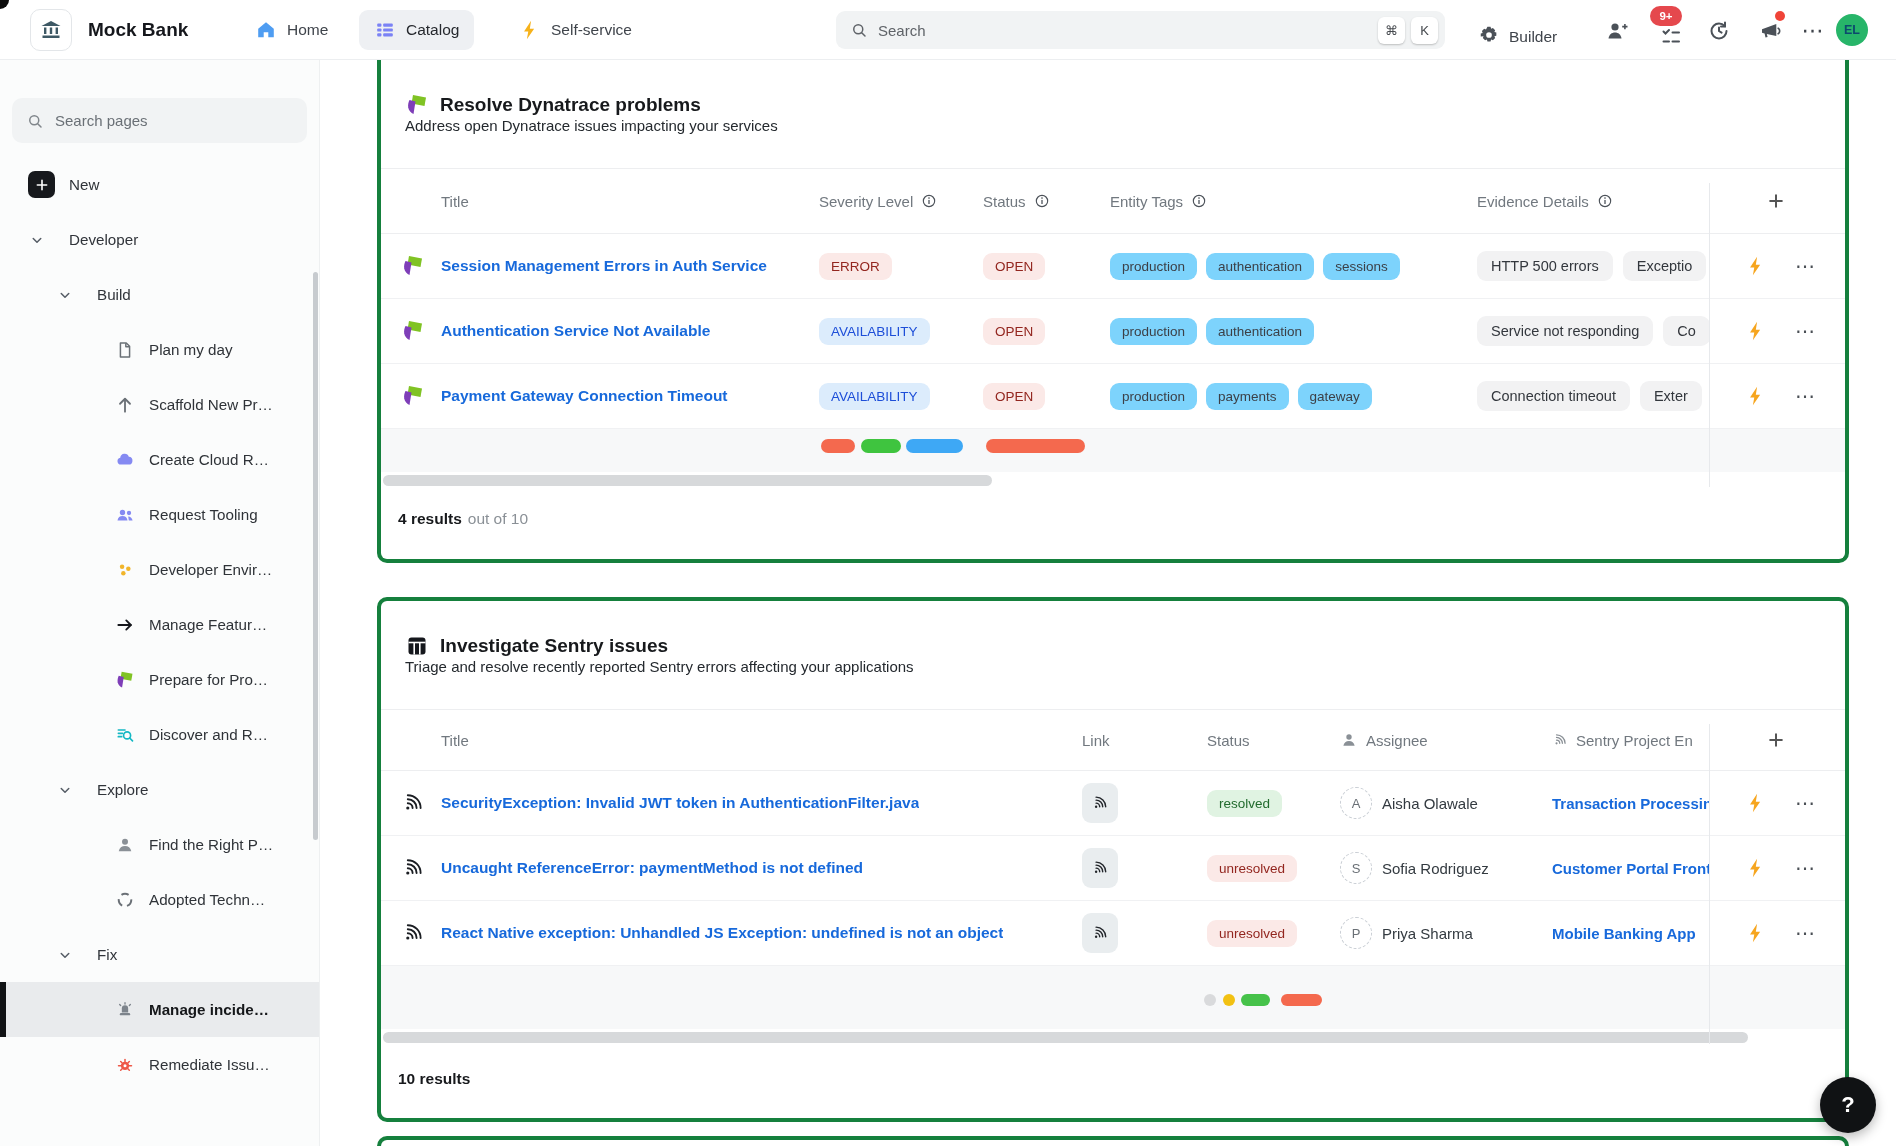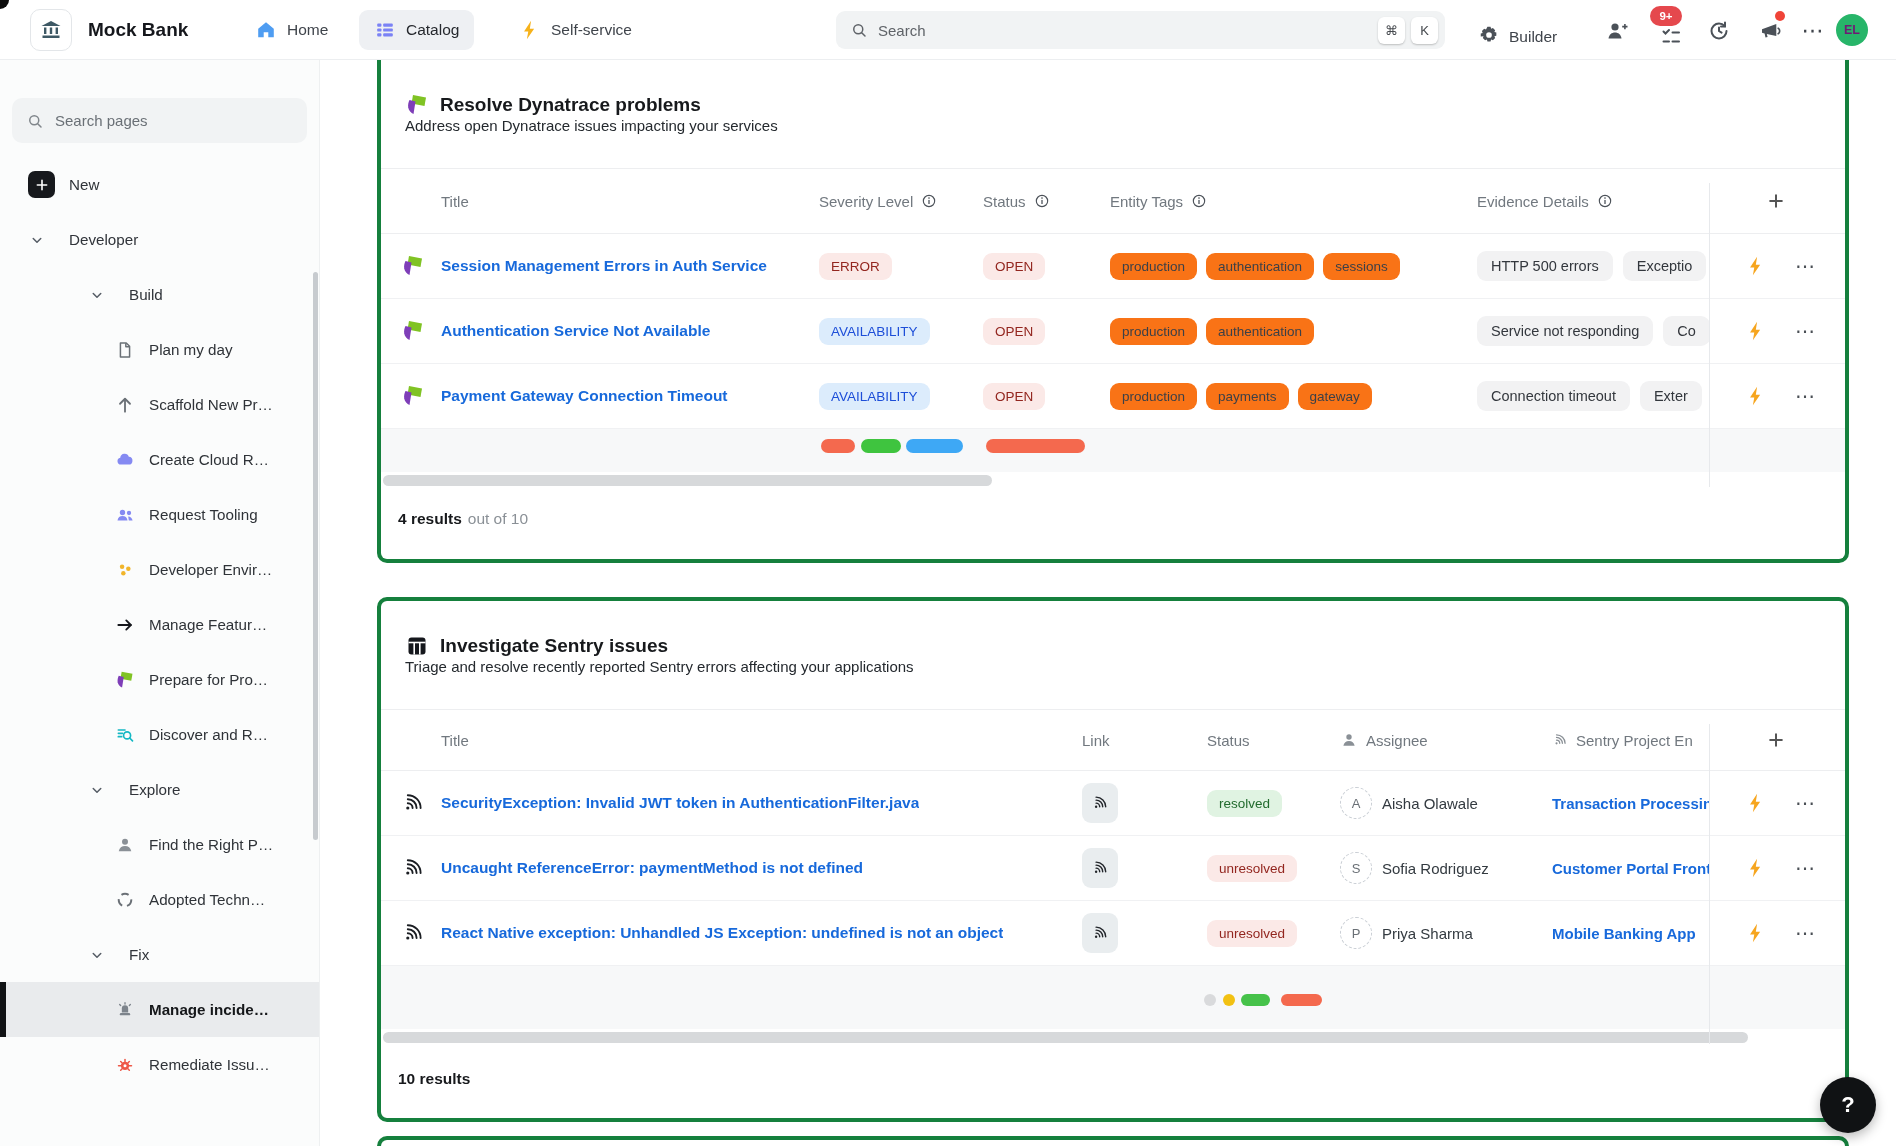--- a/index.html
+++ b/index.html
@@ -35,35 +35,35 @@
     font-size:15.5px;color:#3f444b;cursor:pointer;height:32px}
   .nav-ic{position:absolute;top:18px;width:26px;height:26px;display:flex;align-items:center;
     justify-content:center;cursor:pointer}
   .ic-useradd{left:1604px} .ic-tasks{left:1658px} .ic-history{left:1706px}
   .ic-megaphone{left:1757px} .ic-more{left:1800px;font-size:22px;color:#3f444b;letter-spacing:1px}
   .tasks-badge{position:absolute;left:1650px;top:6px;min-width:32px;height:20px;background:#e5484d;
     color:#fff;font-size:11.5px;font-weight:700;border-radius:10px;display:flex;align-items:center;
     justify-content:center;padding:0 7px;z-index:2}
   .mega-dot{position:absolute;left:1775px;top:11px;width:10px;height:10px;border-radius:50%;background:#f04438}
   .avatar{position:absolute;left:1836px;top:14px;width:32px;height:32px;border-radius:50%;
-    background:#27b569;color:#701a75;font-size:12.5px;font-weight:700;display:flex;align-items:center;
+    background:#27b569;color:#0c4a6e;font-size:12.5px;font-weight:700;display:flex;align-items:center;
     justify-content:center;cursor:pointer}
 
   
   .sidebar{position:fixed;left:0;top:60px;width:320px;height:1086px;background:#fbfcfc;
     border-right:1px solid #eef0f1;overflow:hidden;z-index:10}
   .side-search{margin:38px 12px 14px;height:45px;background:#f1f3f4;border-radius:10px;
     display:flex;align-items:center;padding:0 14px;gap:11px}
   .side-search input{flex:1;border:none;outline:none;background:transparent;font-size:15px;
     color:#333;font-family:"Liberation Sans",sans-serif}
   .side-search input::placeholder{color:#6a7076}
   .srow{height:55px;display:flex;align-items:center;position:relative;cursor:pointer}
   .srow .slot{display:flex;align-items:center;justify-content:flex-start;flex:none}
   .lvl1{padding-left:28px}.lvl1 .slot{width:41px}
-  .lvl2{padding-left:88px}.lvl2 .slot{width:41px}
+  .lvl2{padding-left:56px}.lvl2 .slot{width:41px}
   .leaf{padding-left:115px}.leaf .slot{width:34px}
   .slabel{font-size:15.2px;color:#2f3338;white-space:nowrap}
   .group .slabel{color:#30343a}
   .srow.selected{background:#e9ebed}
   .srow.selected::before{content:'';position:absolute;left:0;top:0;bottom:0;width:6px;background:#101214}
   .srow.selected .slabel{color:#15171a;font-weight:600}
   .new-sq{width:27px;height:27px;background:#17191d;border-radius:7px;color:#fff;display:flex;
     align-items:center;justify-content:center}
   .side-thumb{position:absolute;right:1px;top:212px;width:5px;height:568px;background:#c7cbcf;border-radius:3px}
 
@@ -83,21 +83,21 @@
   .trow{display:grid;align-items:center;height:65px;border-bottom:1px solid #f0f1f3}
   .hc{display:flex;align-items:center;gap:8px;white-space:nowrap;overflow:hidden}
   .cell{display:flex;align-items:center;white-space:nowrap;overflow:hidden}
   .cell-icon{padding-left:20px}
   .rowlink{color:#1769db;font-weight:600;font-size:15.5px;text-decoration:none;cursor:pointer;
     overflow:hidden;text-overflow:clip;white-space:nowrap}
   .badge{display:inline-block;padding:6px 12px;border-radius:9px;font-size:13.5px;font-weight:500}
   .b-error,.b-open,.b-unresolved{background:#fbe9e7;color:#93261f}
   .b-avail{background:#dcecfc;color:#1d4ed8}
   .b-resolved{background:#e0f3e2;color:#226b2e}
-  .tag{display:inline-block;padding:6px 12px;border-radius:9px;background:#f97316;color:#3c4047;
+  .tag{display:inline-block;padding:6px 12px;border-radius:9px;background:#7dd3fc;color:#3c4047;
     font-size:13.5px;margin-right:9px;white-space:nowrap;flex:none}
   .evi{display:inline-block;padding:7px 14px;border-radius:9px;background:#f2f2f3;color:#33373d;
     font-size:14.5px;margin-right:10px;white-space:nowrap;flex:none}
   .pin{padding-left:36px;display:flex;align-items:center;gap:28px}
   .pin-h{padding-left:57px}
   .more-dots{font-size:20px;color:#4a4f55;letter-spacing:2px;cursor:pointer;line-height:1}
   .divider{position:absolute;left:1328px;top:123px;width:1px;background:#e7e9ec;z-index:2}
   .d1{height:304px}.d2{height:320px}
   .strip{background:#f7f8f9;position:relative}
   .s1{height:43px}.s2{height:63px}

